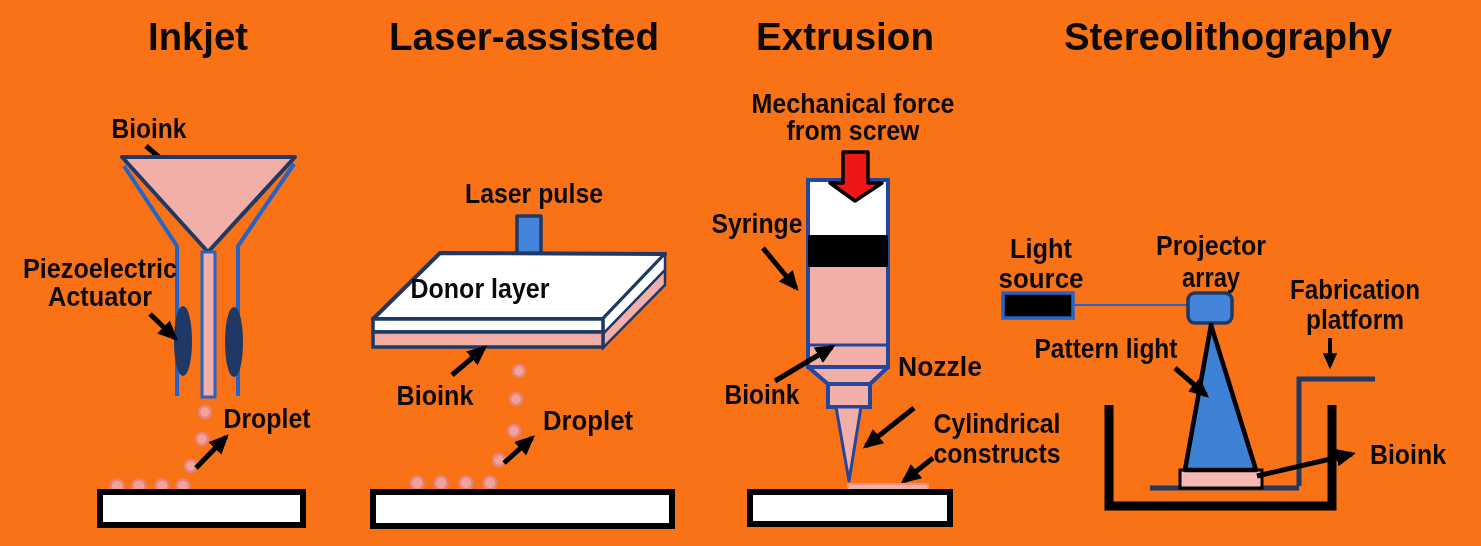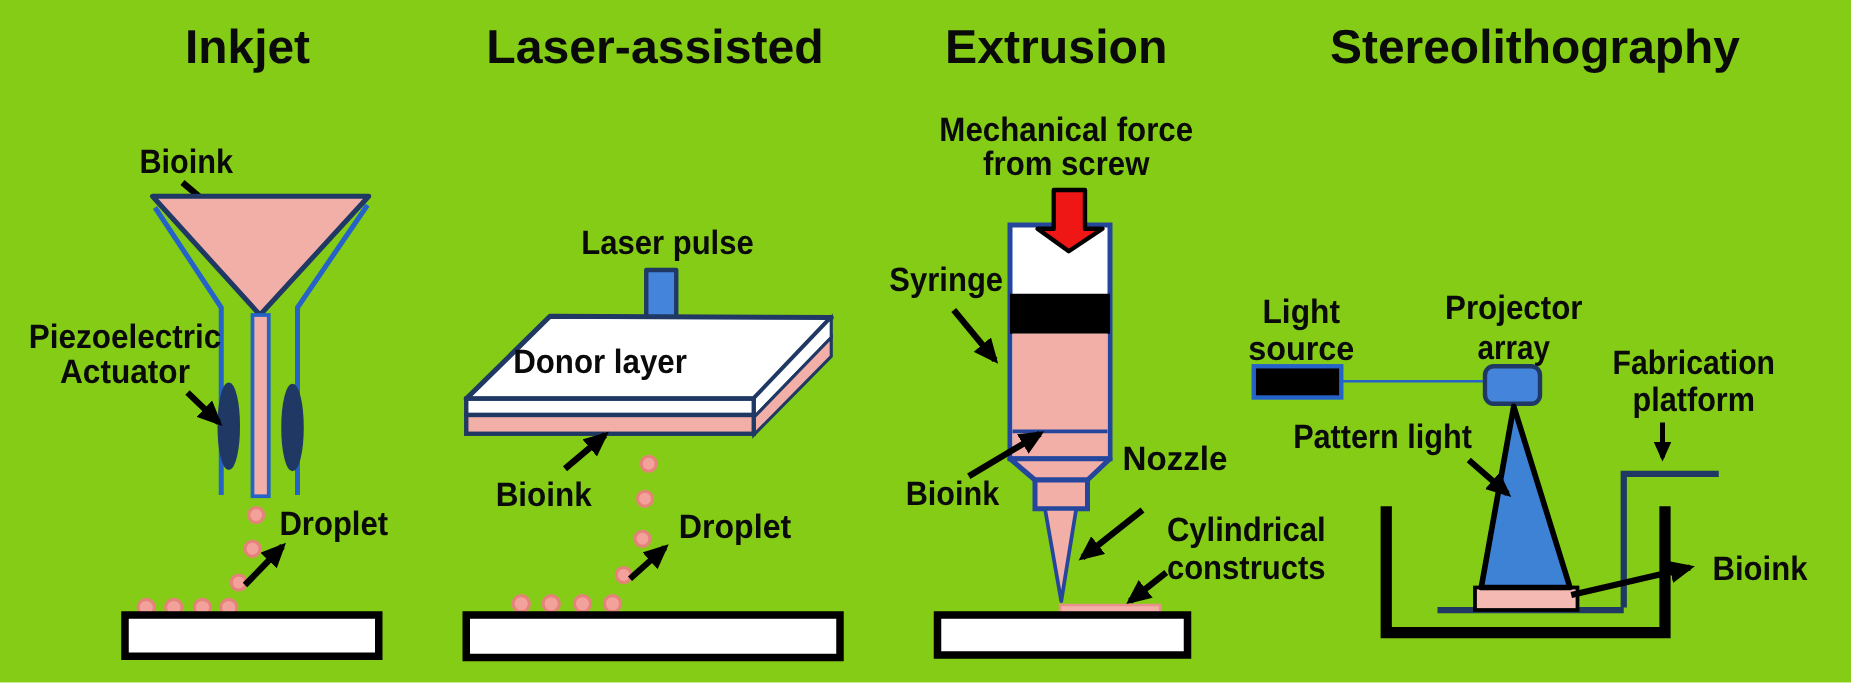--- a/index.html
+++ b/index.html
@@ -1,16 +1,16 @@
 <!DOCTYPE html>
 <html style="--ink: #0A0A0A; --black: #000000; --white: #FFFFFF; --pink: #F2AFA8; --pink-light: #F4B9B2; --droplet: #F2A29B; --droplet-stroke: #E5837B; --construct-stroke: #E8908A; --navy: #1F3864; --royal: #2563C8; --syringe-blue: #24479D; --blue: #4485DB; --cone-blue: #3E82D6; --red: #EF1616;"><head>
 <meta charset="utf-8">
 <style>
   html,body{margin:0;padding:0;background:#fff;}
-  .stage{position:relative;width:1481px;height:546px;background:#84cc16;overflow:hidden;
+  .stage{position:relative;width:1481px;height:546px;background:#f97316;overflow:hidden;
          font-family:"Liberation Sans","DejaVu Sans",sans-serif;}
   svg{display:block}
   svg text{font-family:"Liberation Sans","DejaVu Sans",sans-serif;font-weight:bold;fill:var(--ink);}
   .t-title{font-size:38px;}
   .t-label{font-size:27px;}
   .ann{stroke:var(--black);stroke-width:5;fill:none;}
   .ann-thin{stroke:var(--black);stroke-width:4;fill:none;}
 </style>
 </head>
 <body>

